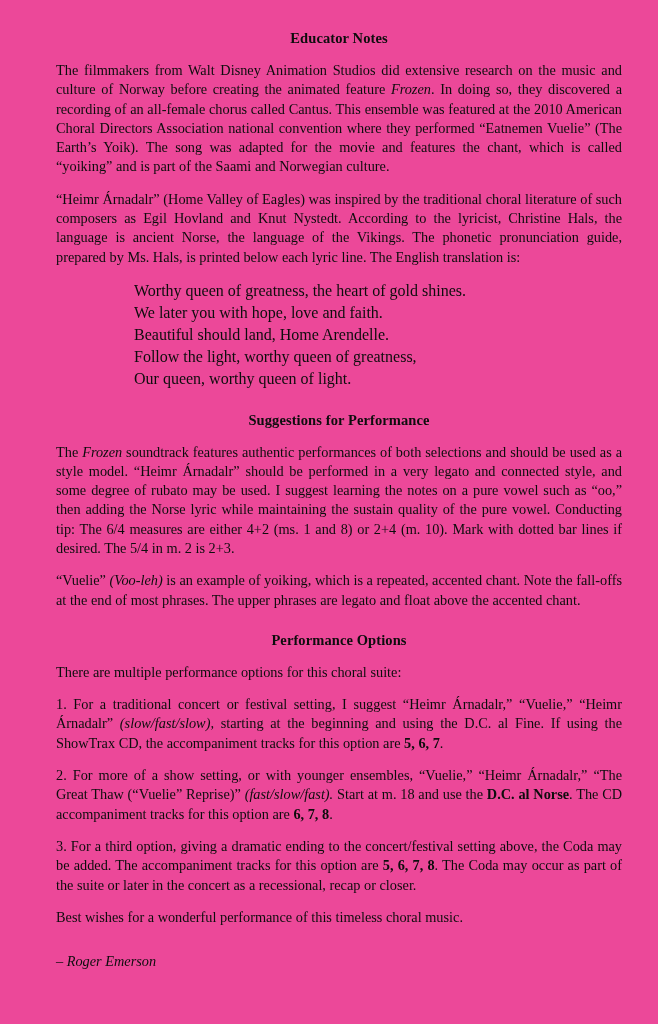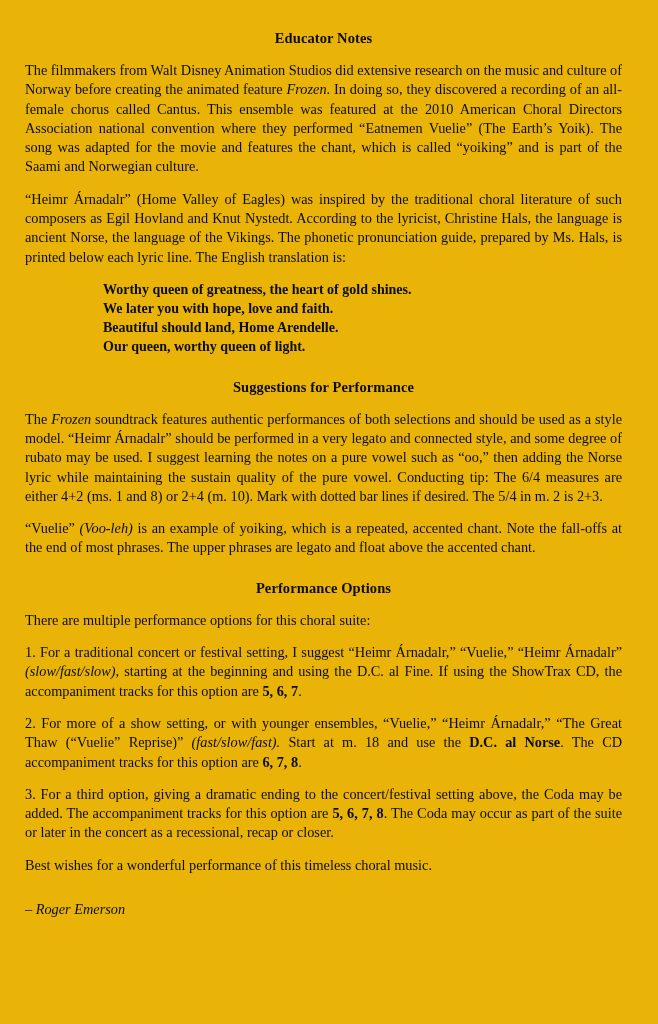--- a/index.html
+++ b/index.html
@@ -10,22 +10,22 @@
   body {
     width: 658px;
     min-height: 1024px;
     font-family: "Liberation Serif", "DejaVu Serif", serif;
     color: #0d0d0d;
   }
   .page {
     width: 658px;
     min-height: 1024px;
     box-sizing: border-box;
-    padding: 30px 36px 18px 25px;
-    background: #eab308;
+    padding: 30px 36px 18px 56px;
+    background: #ec4899;
   }
   h2.section-title {
     font-size: 14.5px;
     font-weight: bold;
     text-align: center;
     margin: 0 0 14px 0;
     letter-spacing: 0.1px;
   }
   .section-title.spaced {
     margin-top: 22px;
@@ -35,23 +35,22 @@
     line-height: 1.35;
     text-align: justify;
     margin: 0 0 13px 0;
     text-justify: inter-word;
   }
   p.body.last {
     margin-bottom: 4px;
   }
   .lyrics {
     margin: 12px 0 4px 78px;
-    font-size: 14px;
+    font-size: 16px;
     line-height: 1.37;
-    font-weight: bold;
   }
   .lyrics div {
     margin: 0;
   }
   i, .ital {
     font-style: italic;
   }
   b, .bold {
     font-weight: bold;
   }
@@ -72,20 +71,21 @@
 
   <h2 class="section-title">Educator Notes</h2>
 
   <p class="body"><span>The filmmakers from Walt Disney Animation Studios did extensive research on the music and culture of Norway before creating the animated feature </span><i>Frozen</i><span>.  In doing so, they discovered a recording of an all-female chorus called Cantus.  This ensemble was featured at the 2010 American Choral Directors Association national convention where they performed “Eatnemen Vuelie” (The Earth’s Yoik).  The song was adapted for the movie and features the chant, which is called “yoiking” and is part of the Saami and Norwegian culture.</span></p>
   <p class="body"><span>“Heimr Árnadalr” (Home Valley of Eagles) was inspired by the traditional choral literature of such composers as Egil Hovland and Knut Nystedt.  According to the lyricist, Christine Hals, the language is ancient Norse, the language of the Vikings.  The phonetic pronunciation guide, prepared by Ms. Hals, is printed below each lyric line.  The English translation is:</span></p>
 
   <div class="lyrics">
     <div>Worthy queen of greatness, the heart of gold shines.</div>
     <div>We later you with hope, love and faith.</div>
     <div>Beautiful should land, Home Arendelle.</div>
+    <div>Follow the light, worthy queen of greatness,</div>
     <div>Our queen, worthy queen of light.</div>
   </div>
 
   <h2 class="section-title spaced">Suggestions for Performance</h2>
 
   <p class="body"><span>The </span><i>Frozen</i><span> soundtrack features authentic performances of both selections and should be used as a style model.  “Heimr Árnadalr” should be performed in a very legato and connected style, and some degree of rubato may be used.  I suggest learning the notes on a pure vowel such as “oo,” then adding the Norse lyric while maintaining the sustain quality of the pure vowel.  Conducting tip:  The 6/4 measures are either 4+2 (ms. 1 and 8) or 2+4 (m. 10).  Mark with dotted bar lines if desired.  The 5/4 in m. 2 is 2+3.</span></p>
   <p class="body"><span>“Vuelie” </span><i>(Voo-leh)</i><span> is an example of yoiking, which is a repeated, accented chant.  Note the fall-offs at the end of most phrases.  The upper phrases are legato and float above the accented chant.</span></p>
 
   <h2 class="section-title spaced">Performance Options</h2>
 

